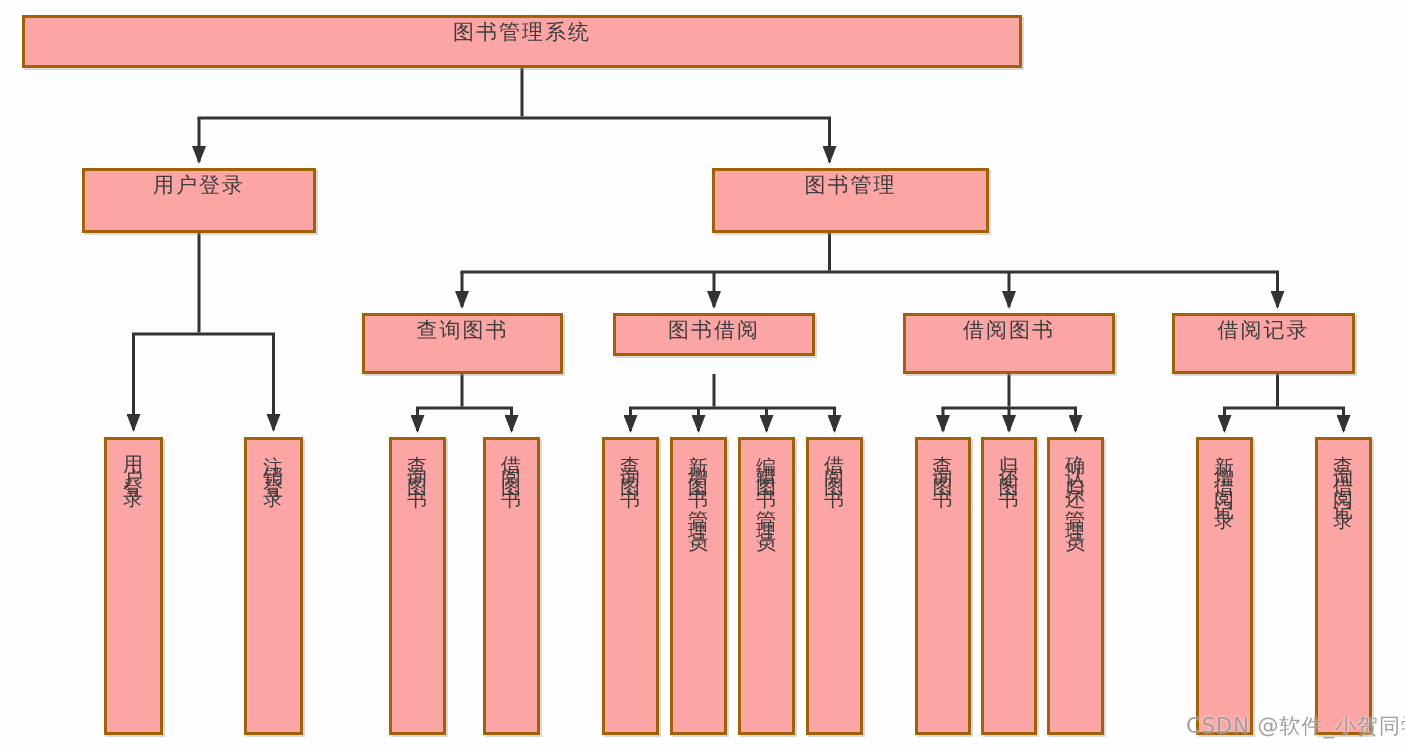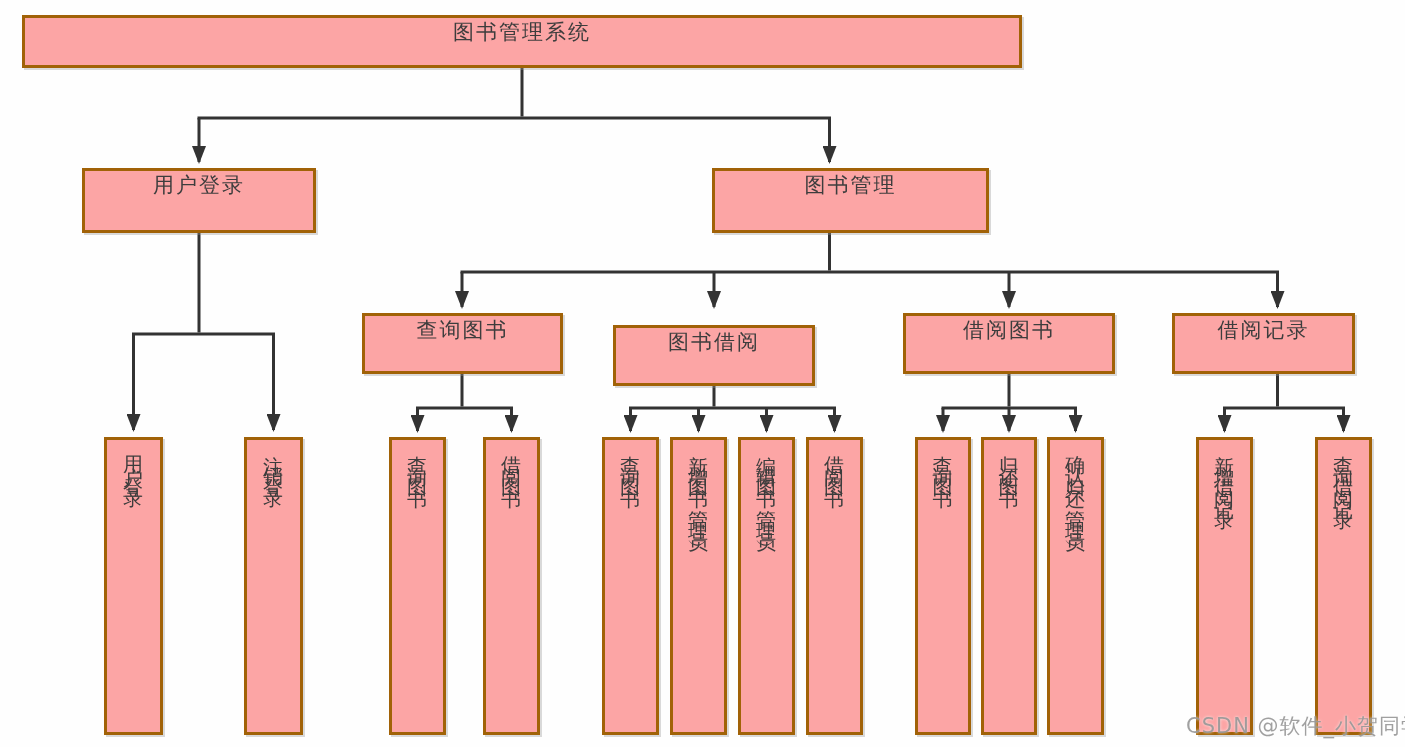--- a/index.html
+++ b/index.html
@@ -120,21 +120,21 @@
   <div class="box" style="left:82px;top:168px;width:234px;height:65px">
     <span class="hlabel">用户登录</span>
   </div>
   <div class="box" style="left:712px;top:168px;width:277px;height:65px">
     <span class="hlabel">图书管理</span>
   </div>
 
   <div class="box" style="left:362px;top:313px;width:201px;height:61px">
     <span class="hlabel">查询图书</span>
   </div>
-  <div class="box" style="left:613px;top:325px;width:202px;height:61px">
+  <div class="box" style="left:613px;top:313px;width:202px;height:43px">
     <span class="hlabel">图书借阅</span>
   </div>
   <div class="box" style="left:903px;top:313px;width:212px;height:61px">
     <span class="hlabel">借阅图书</span>
   </div>
   <div class="box" style="left:1172px;top:313px;width:183px;height:61px">
     <span class="hlabel">借阅记录</span>
   </div>
 
   <div class="box leaf" style="left:104px;top:437px;width:59px;height:298px">

